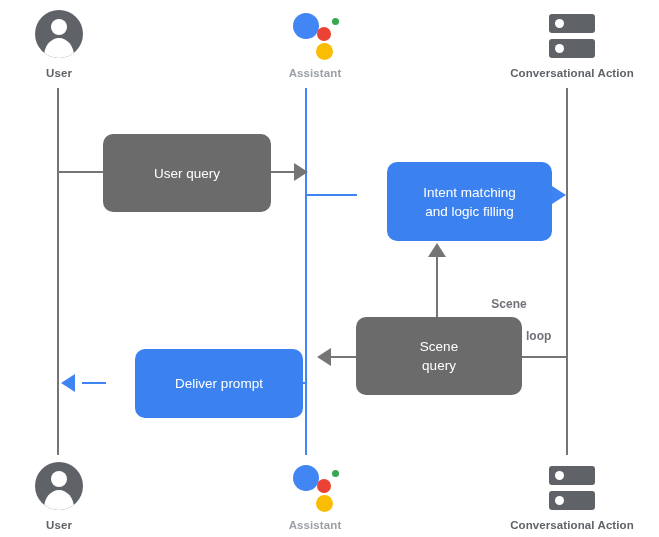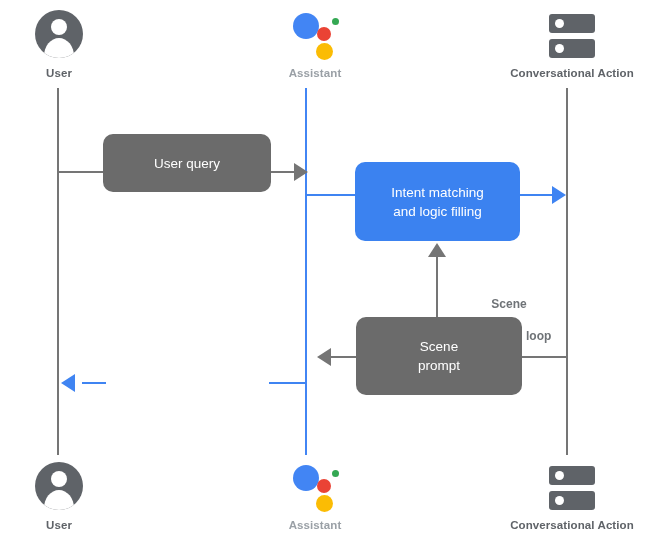--- a/index.html
+++ b/index.html
@@ -165,21 +165,21 @@
     align-items: center;
     justify-content: center;
     text-align: center;
     color: #ffffff;
     font-size: 13.5px;
     line-height: 19px;
     box-sizing: border-box;
     padding: 4px 10px;
   }
   .node.gray { background: #6b6b6b; }
-  .node.blue { background: #3B82F0; }
+  .node.blue { background: #3B82F0; margin-left: 32px; }
 
   
   .loop-label {
     position: absolute;
     color: #6f7377;
     font-size: 12px;
     font-weight: bold;
     line-height: 16px;
     text-align: center;
     white-space: pre-line;
@@ -223,21 +223,21 @@
   </div>
 
   <div class="lifeline ll-gray" style="left:57px;  top:88px;  height:367px;"></div>
   <div class="lifeline ll-blue" style="left:305px; top:88px;  height:367px;"></div>
   <div class="lifeline ll-gray" style="left:566px; top:88px;  height:367px;"></div>
 
   <div class="hline c-gray" style="left:58px;  top:171px; width:48px;"></div>
   <div class="hline c-gray" style="left:269px; top:171px; width:30px;"></div>
   <div class="arrow right" style="left:294px; top:163px;"></div>
 
-  <div class="node gray" style="left:103px; top:134px; width:168px; height:58px;text-align:center;">
+  <div class="node gray" style="left:103px; top:134px; width:168px; height:78px;text-align:center;">
     <span>User query</span>
   </div>
 
   <div class="hline c-blue" style="left:306px; top:194px; width:51px;"></div>
   <div class="hline c-blue" style="left:518px; top:194px; width:40px;"></div>
   <div class="arrow right blue" style="left:552px; top:186px;"></div>
 
   <div class="node blue" style="left:355px; top:162px; width:165px; height:79px;">
     <span>
       
@@ -256,28 +256,31 @@
   </div>
 
   <div class="hline c-gray" style="left:522px; top:356px; width:45px;"></div>
   <div class="hline c-gray" style="left:331px; top:356px; width:26px;"></div>
   <div class="arrow left" style="left:317px; top:348px;"></div>
 
   <div class="node gray" style="left:356px; top:317px; width:166px; height:78px;">
     <span>
       
       <span>Scene</span><br>
-      <span>prompt</span>
+      <span>query</span>
     </span>
   </div>
 
   <div class="hline c-blue" style="left:269px; top:382px; width:37px;"></div>
   <div class="hline c-blue" style="left:82px;  top:382px; width:24px;"></div>
   <div class="arrow left blue" style="left:61px; top:374px;"></div>
 
+  <div class="node blue" style="left:103px; top:349px; width:168px; height:69px;">
+    <span>Deliver prompt</span>
+  </div>
 
   <div class="actor" style="left:-21px; top:460px;">
     <div class="glyph">
       <div class="user-icon">
         <div class="head"></div>
         <div class="body"></div>
       </div>
     </div>
     <div class="caption caption-dark">User</div>
   </div>

